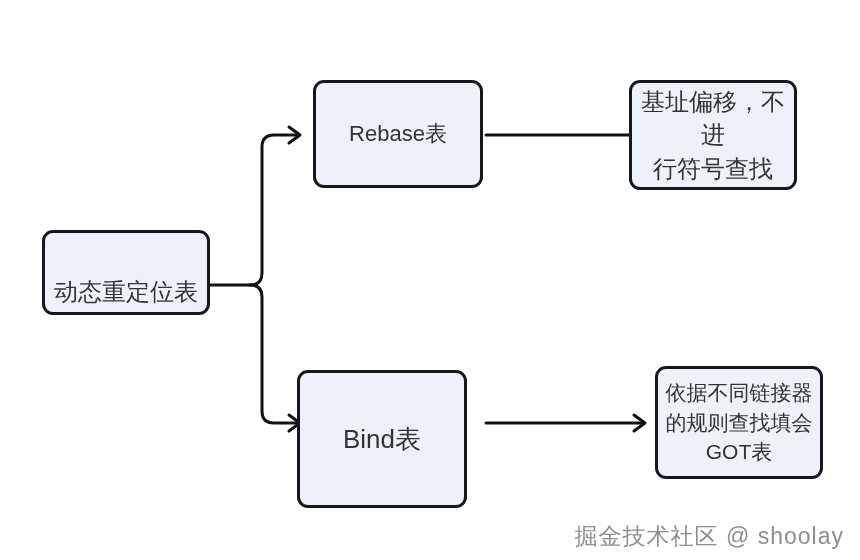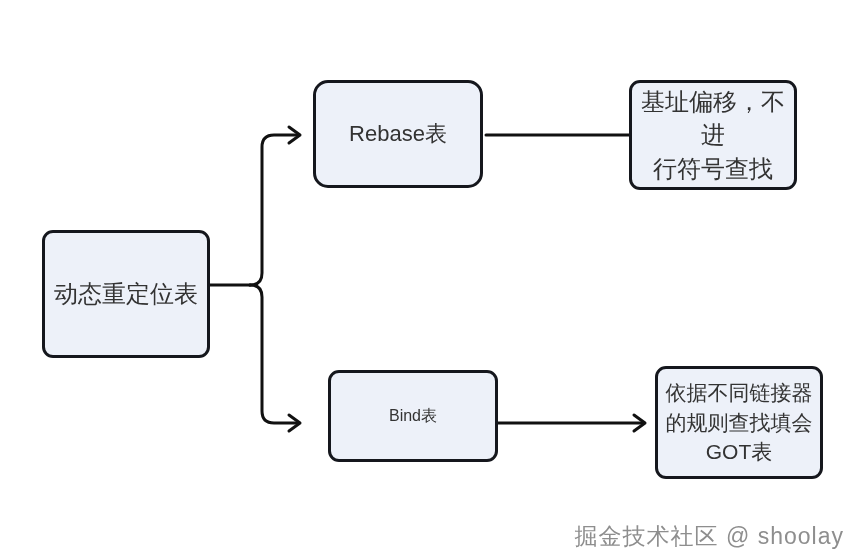--- a/index.html
+++ b/index.html
@@ -37,23 +37,23 @@
     display: flex;
     align-items: center;
     justify-content: center;
     text-align: center;
     color: var(--node-text, #333333);
     padding: 4px 6px;
   }
   .node .label {
     white-space: pre-line;
   }
-  .node-root   { left: 42px;  top: 230px; width: 168px; height: 128px; font-size: 24px; }
-  .node-rebase { left: 313px; top: 80px;  width: 170px; height: 108px; font-size: 22px; border-radius: 15px; }
-  .node-bind   { left: 328px; top: 370px; width: 170px; height: 92px; font-size: 16px; }
+  .node-root   { left: 42px;  top: 230px; width: 168px; height: 85px; font-size: 24px; align-items: flex-end; }
+  .node-rebase { left: 313px; top: 80px;  width: 170px; height: 108px; font-size: 22px; }
+  .node-bind   { left: 297px; top: 370px; width: 170px; height: 138px; font-size: 26px; }
   .node-rebase-result { left: 629px; top: 80px;  width: 168px; height: 110px; font-size: 24px; line-height: 1.38; }
   .node-bind-result   { left: 655px; top: 366px; width: 168px; height: 113px; font-size: 21px; line-height: 1.42; border-radius: 11px; }
   .watermark {
     position: absolute;
     right: 16px;
     bottom: 8px;
     font-size: 23px;
     letter-spacing: 1px;
     color: var(--watermark-text, #8e8e8e);
     text-shadow: 1px 1px 0 #ffffff, 2px 2px 1px rgba(255,255,255,0.9);

